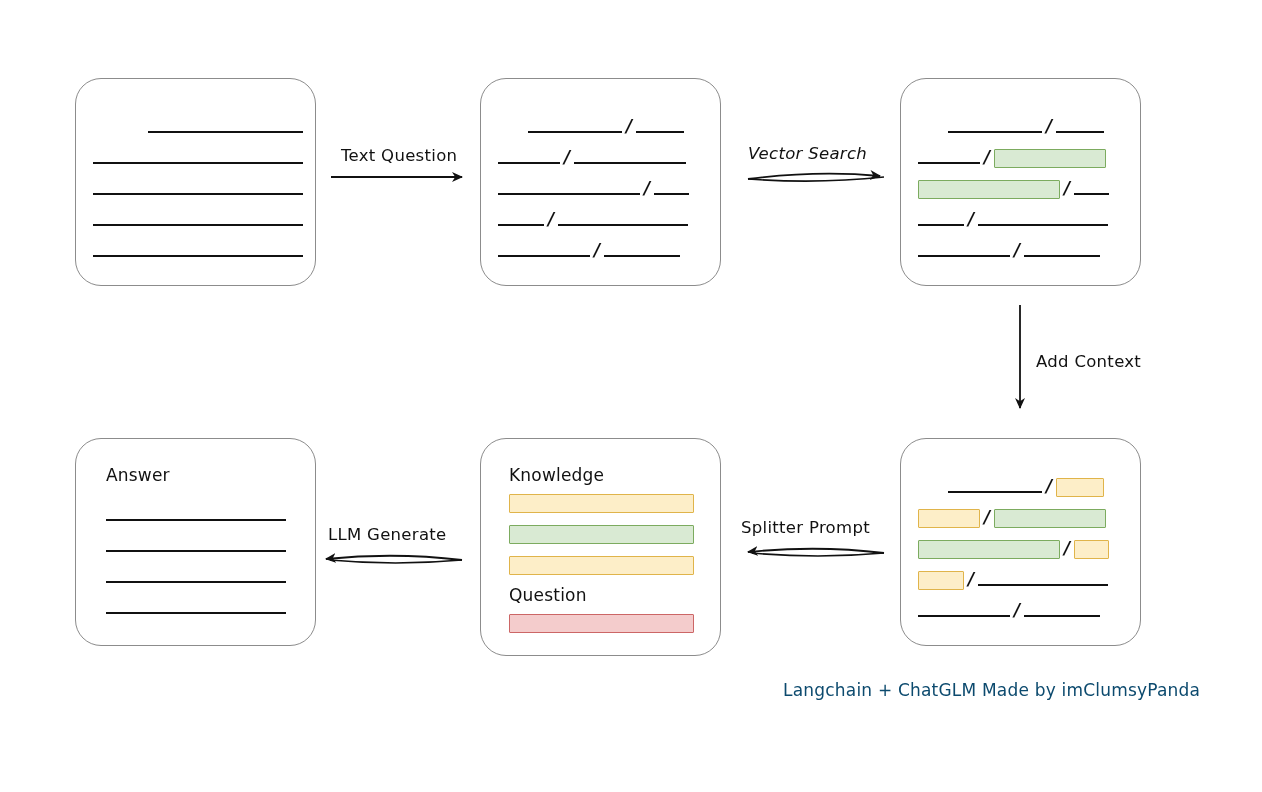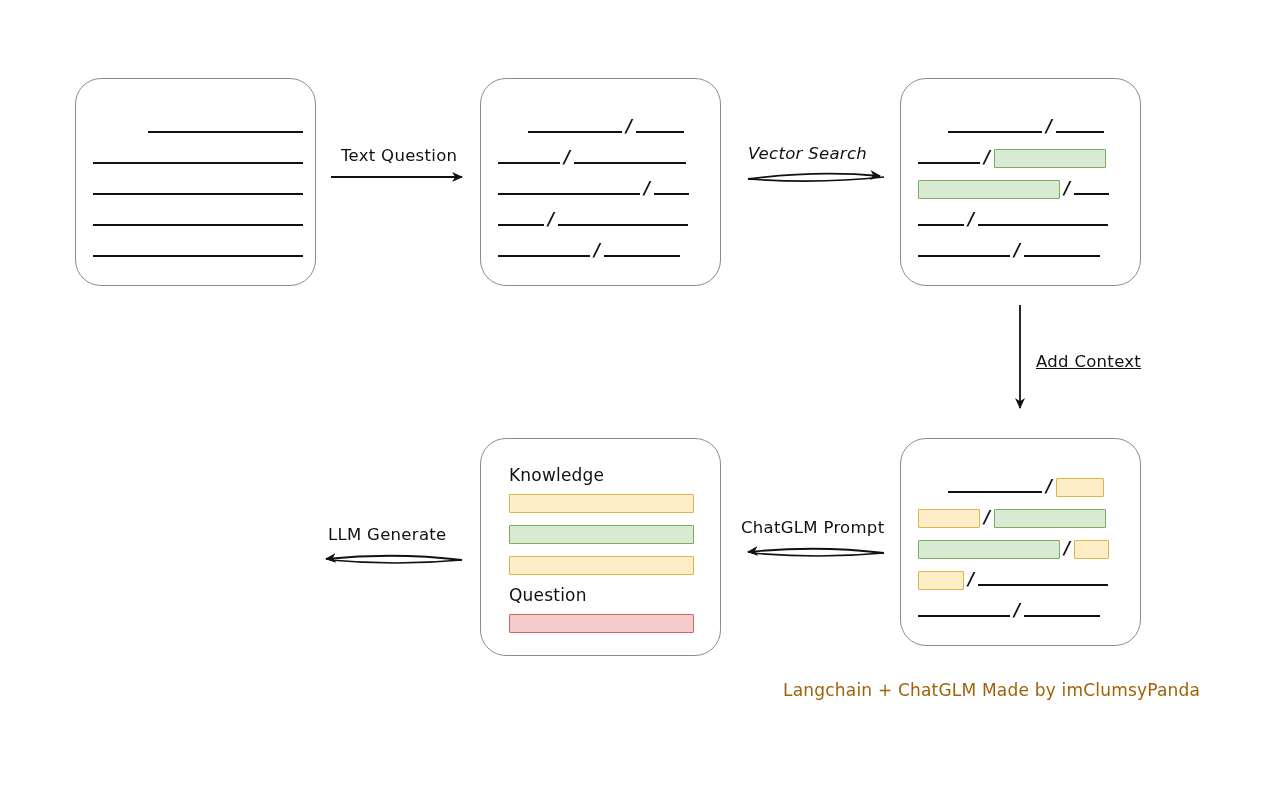--- a/index.html
+++ b/index.html
@@ -102,21 +102,21 @@
     color: #111;
     white-space: nowrap;
     letter-spacing: 0.3px;
   }
 
   
   .caption {
     position: absolute;
     font-family: "DejaVu Sans", sans-serif;
     font-size: 17px;
-    color: #a16207;
+    color: #0c4a6e;
     white-space: nowrap;
     letter-spacing: 0.2px;
   }
 
   svg.arrows {
     position: absolute;
     left: 0; top: 0;
     width: 1262px;
     height: 792px;
     pointer-events: none;
@@ -161,23 +161,23 @@
     <g>
       <path d="M462,560 Q395,552 326,559" stroke="#111" stroke-width="1.8" fill="none" marker-end="url(#ah-l)"></path>
       <path d="M462,560 Q395,566 330,560" stroke="#111" stroke-width="1.6" fill="none"></path>
     </g>
   </svg>
 
   <div class="arrow-label" style="left:341px; top:146px;">Text Question</div>
 
   <div class="arrow-label" style="left:748px; top:144px;font-style:italic;">Vector Search</div>
 
-  <div class="arrow-label" style="left:1036px; top:352px;text-decoration:underline;">Add Context</div>
-
-  <div class="arrow-label" style="left:741px; top:518px;">ChatGLM Prompt</div>
+  <div class="arrow-label" style="left:1036px; top:352px;">Add Context</div>
+
+  <div class="arrow-label" style="left:741px; top:518px;">Splitter Prompt</div>
 
   <div class="arrow-label" style="left:328px; top:525px;">LLM Generate</div>
 
   <div class="doc-box" style="left:75px; top:78px; width:241px; height:208px;">
     <div class="lines">
         <div class="line-row" style="left: 17px; top: 40px;">
           <span class="gap" style="width: 55px;"></span>
           <span class="seg" style="width: 155px;"></span>
         </div>
         <div class="line-row" style="left: 17px; top: 71px;">
@@ -293,16 +293,33 @@
 
     <div class="bar yellow" style="left:28px; top:55px; width:185px;"></div>
     <div class="bar green" style="left:28px; top:86px; width:185px;"></div>
     <div class="bar yellow" style="left:28px; top:117px; width:185px;"></div>
 
     <div class="panel-label" style="left:28px; top:146px;">Question</div>
 
     <div class="bar red" style="left:28px; top:175px; width:185px;"></div>
   </div>
 
+  <div class="doc-box" style="left:75px; top:438px; width:241px; height:208px;">
+    <div class="panel-label" style="left:30px; top:26px;">Answer</div>
+    <div class="lines">
+        <div class="line-row" style="left: 30px; top: 68px;">
+          <span class="seg" style="width: 180px;"></span>
+        </div>
+        <div class="line-row" style="left: 30px; top: 99px;">
+          <span class="seg" style="width: 180px;"></span>
+        </div>
+        <div class="line-row" style="left: 30px; top: 130px;">
+          <span class="seg" style="width: 180px;"></span>
+        </div>
+        <div class="line-row" style="left: 30px; top: 161px;">
+          <span class="seg" style="width: 180px;"></span>
+        </div>
+      </div>
+  </div>
 
   <div class="caption" style="left:783px; top:680px;">Langchain + ChatGLM Made by imClumsyPanda</div>
 
 </div>
 
 </body></html>

